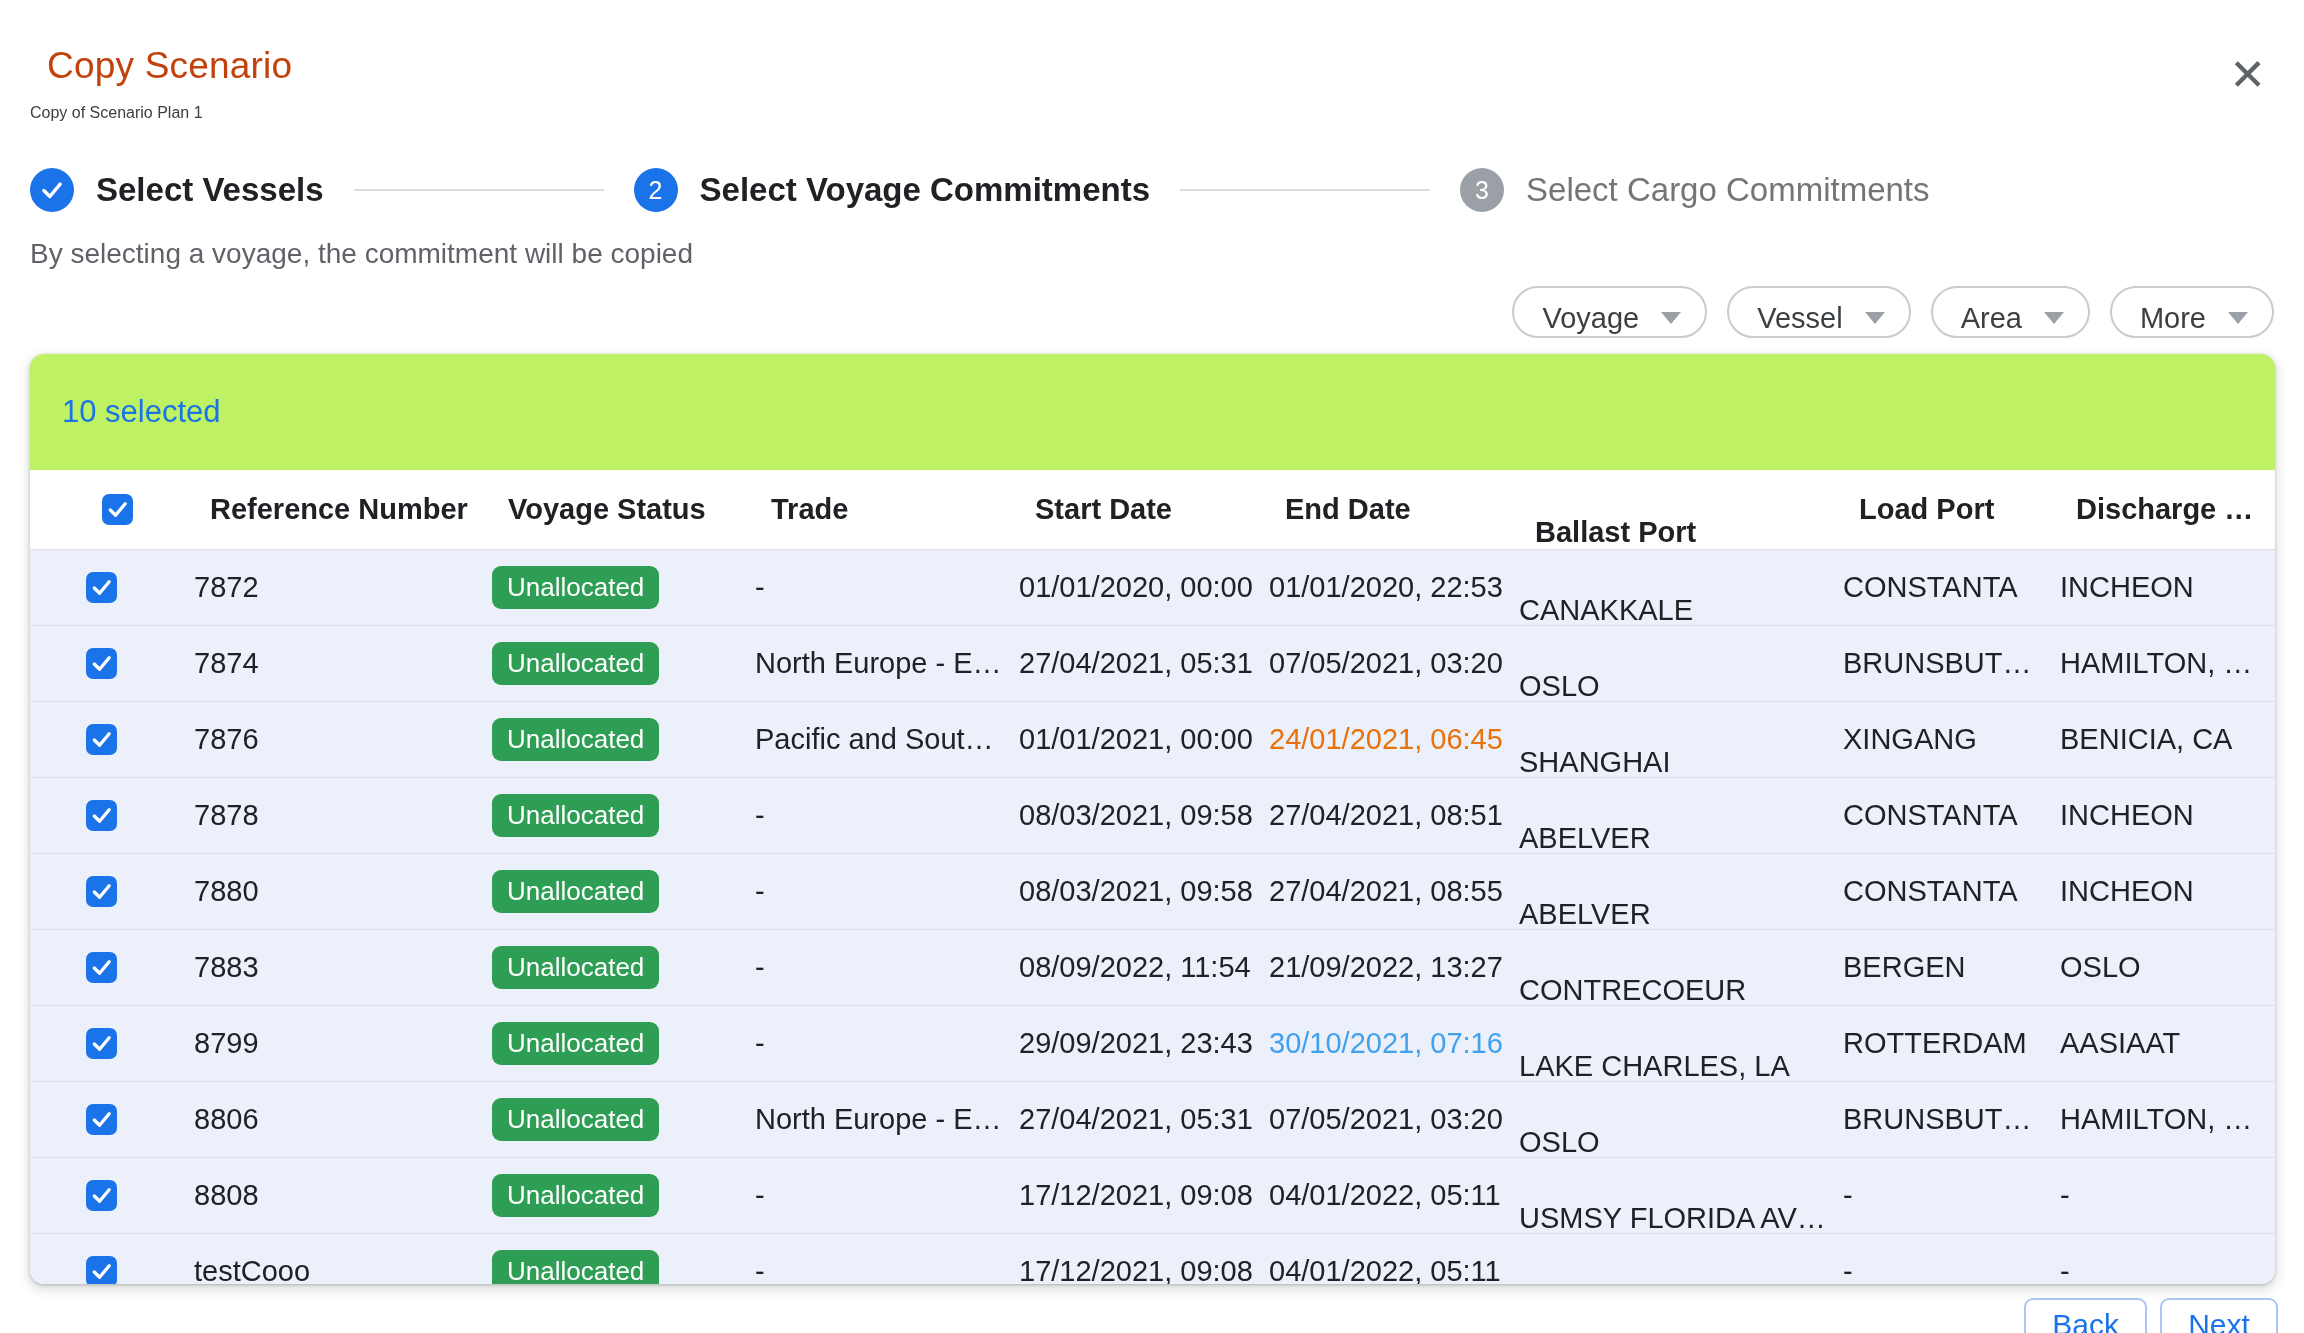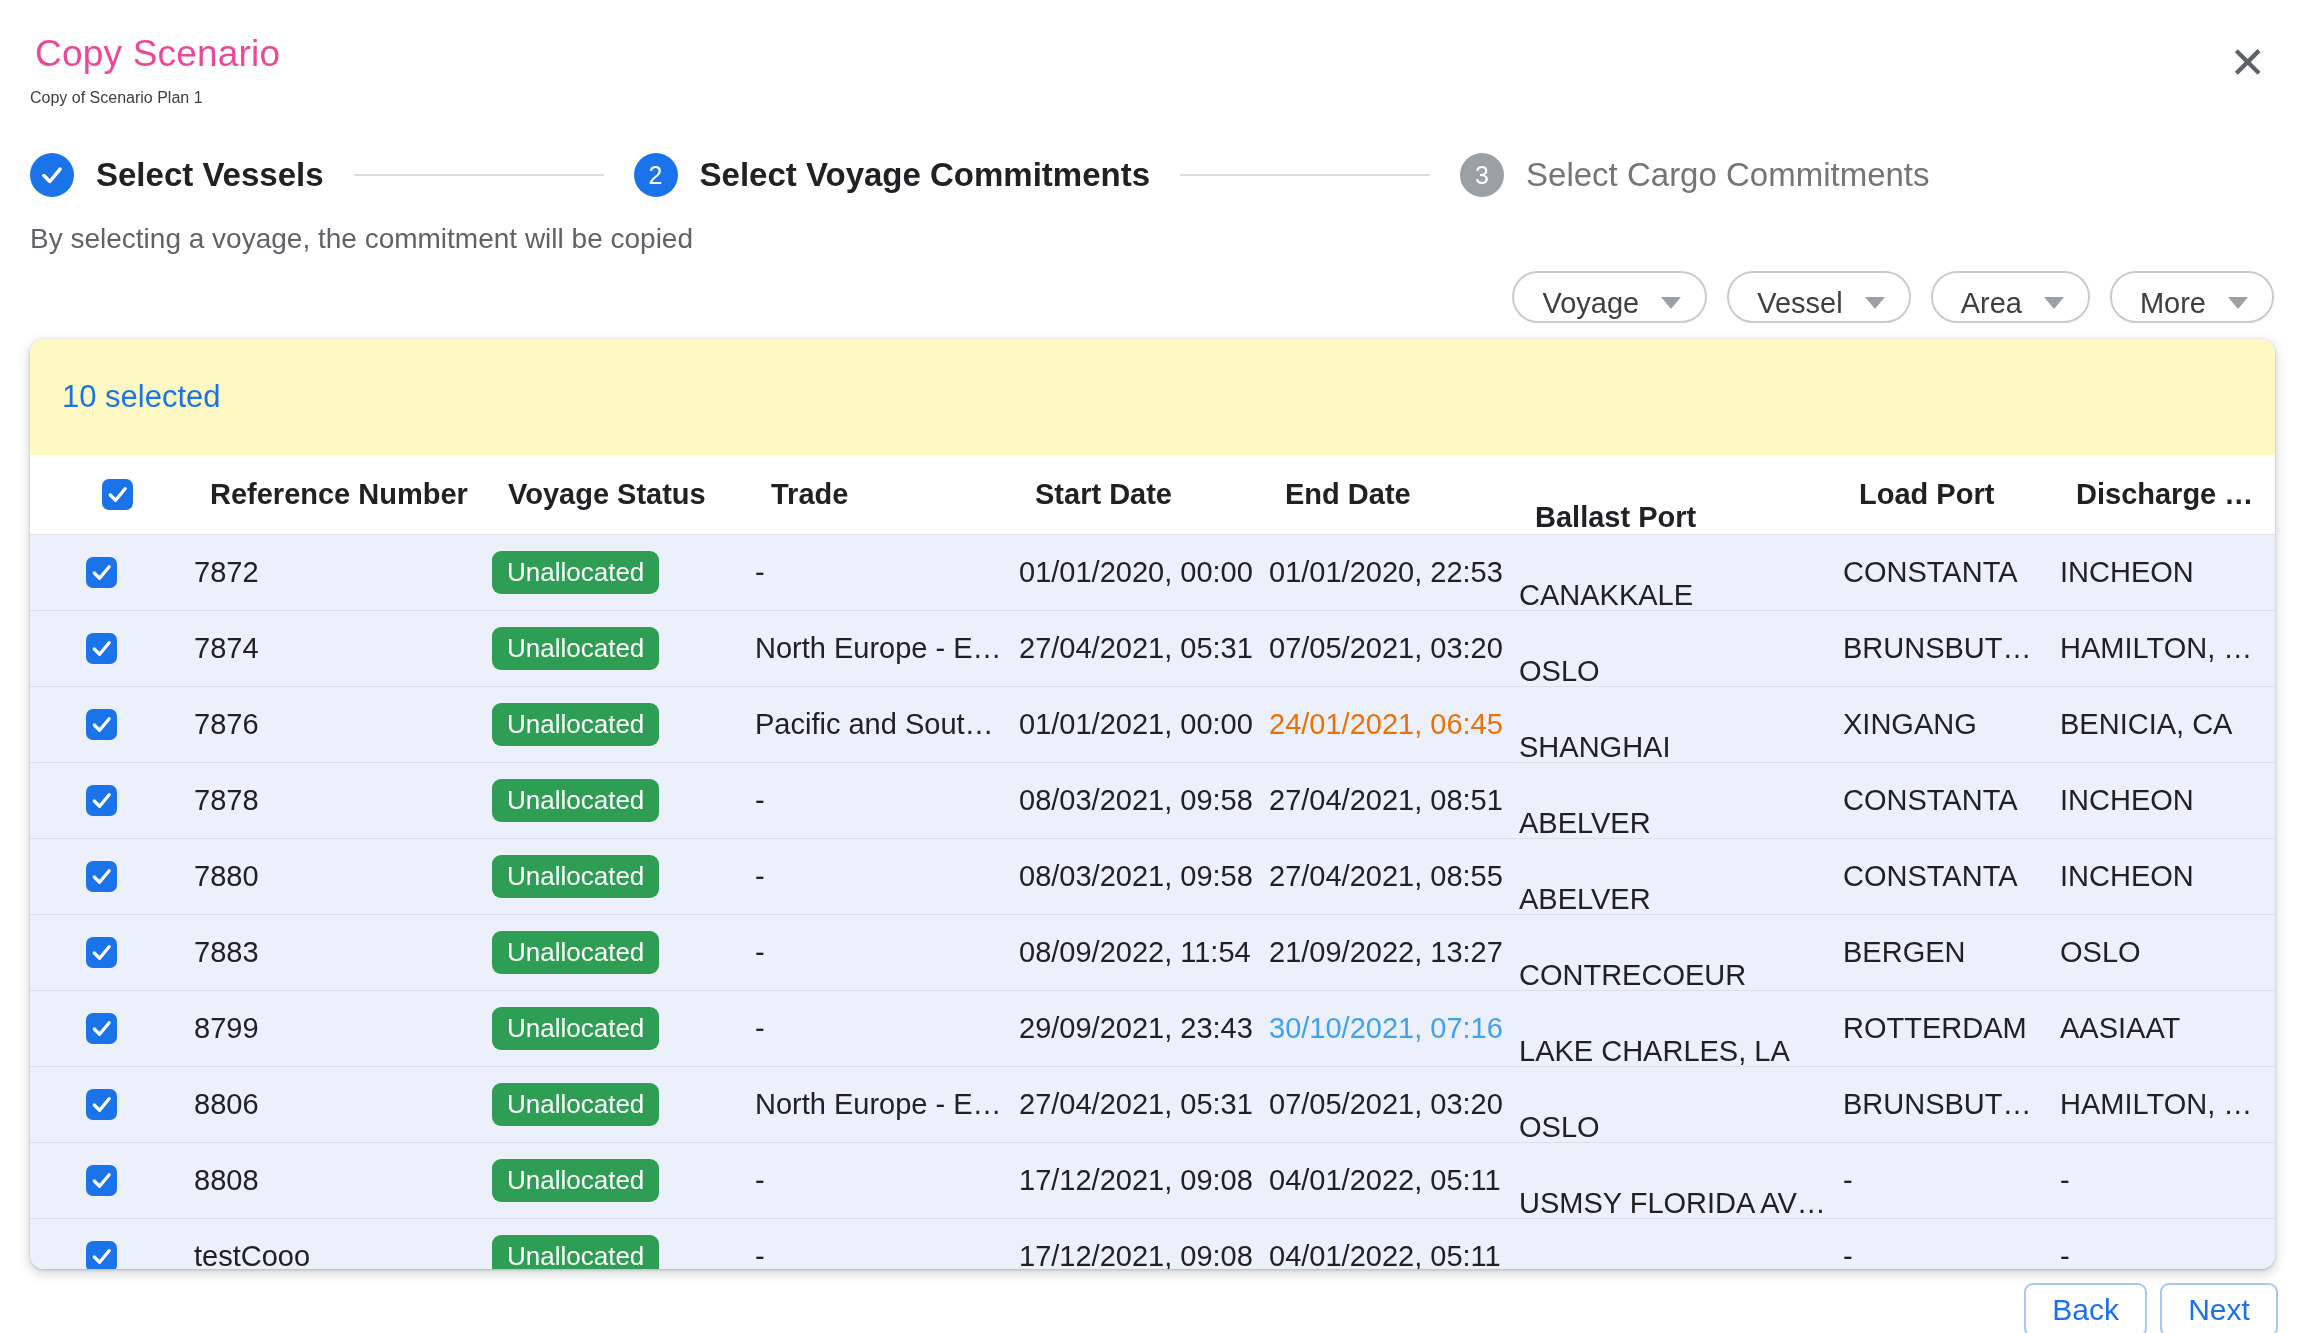--- a/index.html
+++ b/index.html
@@ -9,21 +9,21 @@
     background:#ffffff;
     font-family:"Liberation Sans", sans-serif;
     color:#202124;
     position:relative;
     overflow:hidden;
   }
   .dialog { width:100%; height:100%; position:relative; padding:28px 0 0 0; }
 
   
   .dialog-header { padding:0 30px; position:relative; }
-  .title { margin:5px; font-size:37px; font-weight:400; color:#ec4899; letter-spacing:0.2px; }
+  .title { margin:17px; font-size:37px; font-weight:400; color:#c2410c; letter-spacing:0.2px; }
   .subtitle { margin-top:14px; font-size:16px; color:#3c4043; }
   .close-btn {
     position:absolute; top:4px; right:34px;
     background:none; border:none; cursor:pointer;
     font-size:44px; line-height:1; color:#5f6368; padding:4px;
     font-family:"Liberation Sans", sans-serif;
   }
 
   
   .stepper { display:flex; align-items:center; margin:46px 30px 0 30px; }
@@ -59,21 +59,21 @@
   
   .card {
     margin:16px 29px 0 30px;
     height:930px;
     border-radius:14px;
     overflow:hidden;
     background:#fff;
     box-shadow:0 1px 3px rgba(60,64,67,.3), 0 4px 10px 3px rgba(60,64,67,.15);
   }
   .banner {
-    height:116px; background:#fef9c3;
+    height:116px; background:#bef264;
     display:flex; align-items:center; padding:0 32px;
     font-size:31px; color:#1a73e8;
   }
   .thead { display:flex; align-items:center; height:80px; background:#fff; border-bottom:1px solid #e0e2e6;padding-left:16px; }
   .trow  { display:flex; align-items:center; height:76px; background:#ecf0fb; border-bottom:1px solid #dadfe8; }
   .cell { flex:0 0 auto; padding-right:16px; overflow:hidden; white-space:nowrap; text-overflow:ellipsis; font-size:29px; color:#202124; }
   .th { font-weight:700; font-size:29px; color:#202124; }
   .c0 { flex:0 0 164px; padding-left:56px; display:flex; align-items:center; }
   .c1 { flex:0 0 298px; }
   .c2 { flex:0 0 263px; }

